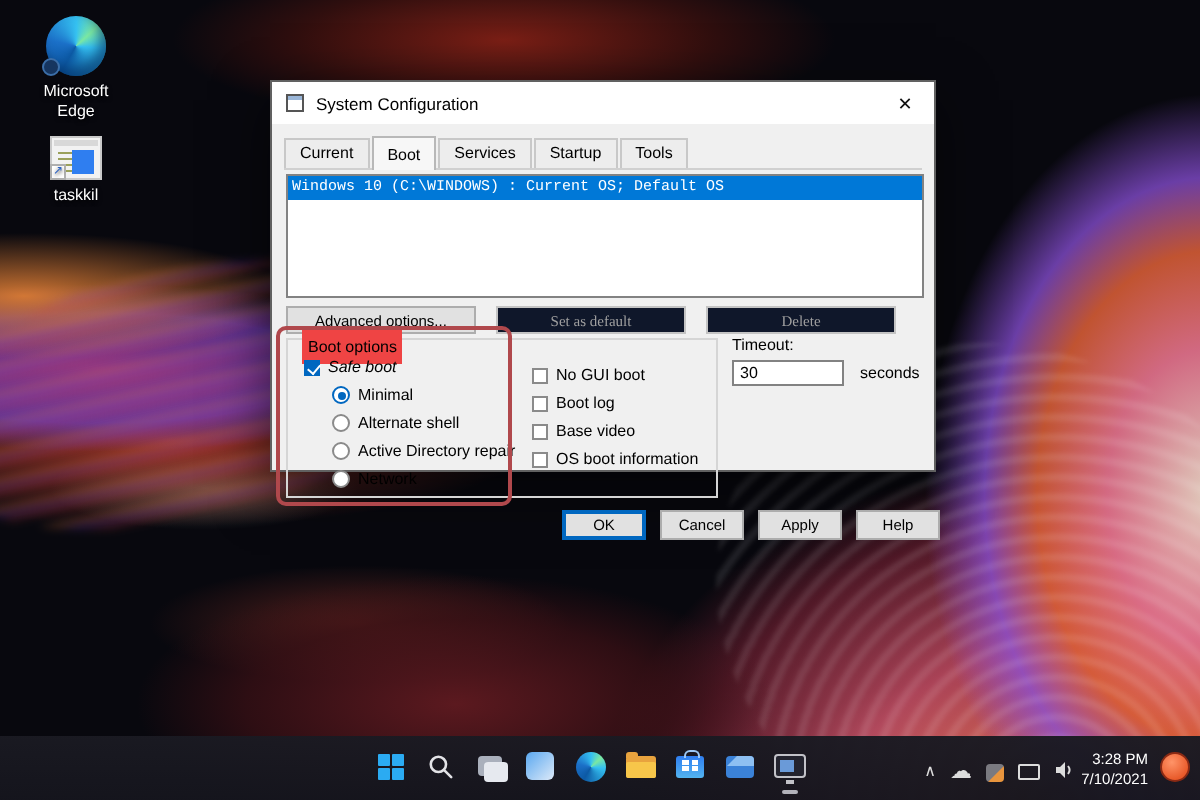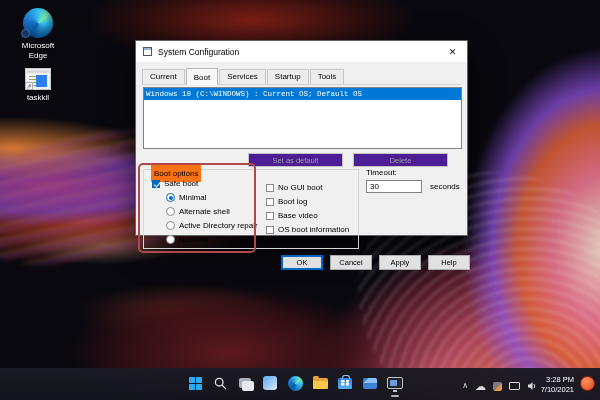--- a/index.html
+++ b/index.html
@@ -56,27 +56,27 @@
     font-size:9px; color:#111; cursor:pointer; }
   .tabstrip { position:absolute; left:6px; top:24px; right:6px; height:20px; display:flex; align-items:flex-end;
     border-bottom:1px solid #d0d0d0; }
   .tab { padding:2px 7px 3px; border:1px solid #c8c8c8; border-bottom:none; background:#ededed; margin-right:1px; cursor:pointer; }
   .tab.active { background:#f7f7f7; padding-top:4px; position:relative; top:1px; border-color:#b8b8b8;margin-top:14px; }
   .listbox { position:absolute; left:7px; top:46px; width:319px; height:62px; background:#fff; border:1px solid #828282; }
   .list-row { height:12px; background:#0078d7; color:#fff; font-size:7.5px; line-height:12px; padding:0 2px;
     white-space:nowrap; overflow:hidden; cursor:default;font-family:Liberation Mono, monospace; }
   .btn { display:flex; align-items:center; justify-content:center; background:#e1e1e1; border:1px solid #adadad;
     font-size:7.5px; cursor:pointer; color:#000; }
-  .btn.disabled { background:#4c1d95; border-color:#c3c3c3; color:#9f9f9f; cursor:default; }
+  .btn.disabled { background:#0f172a; border-color:#c3c3c3; color:#9f9f9f; cursor:default;font-family:Liberation Serif, serif; }
   .action-btn { position:absolute; top:112px; width:95px; height:14px; }
   #btn-advanced { left:7px; }
   #btn-setdefault { left:112px; }
   #btn-delete { left:217px; }
   .groupbox { position:absolute; left:7px; top:128px; width:216px; height:80px; border:1px solid #d5d5d5; }
-  .group-label { position:absolute; left:7px; top:-5px; background:#f97316; padding:4px 3px; font-size:8px; }
+  .group-label { position:absolute; left:7px; top:-5px; background:#ef4444; padding:4px 3px; font-size:8px; }
   .opt-row { position:absolute; display:flex; align-items:center; gap:4px; font-size:8px; white-space:nowrap; cursor:pointer; }
   .cb { width:8px; height:8px; border:1px solid #8a8a8a; background:#fff; flex:none; position:relative; }
   .cb.checked { background:#0067c0; border-color:#0067c0; }
   .cb.checked::after { content:""; position:absolute; left:2px; top:0.5px; width:3px; height:5px;
     border:solid #fff; border-width:0 1.5px 1.5px 0; transform:rotate(40deg); }
   .radio { width:9px; height:9px; border:1px solid #8a8a8a; border-radius:50%; background:#fff; flex:none; position:relative; }
   .radio.selected { border-color:#0067c0; }
   .radio.selected::after { content:""; position:absolute; inset:1.5px; border-radius:50%; background:#0067c0; }
   .timeout-label { position:absolute; left:230px; top:127px; }
   .timeout-input { position:absolute; left:230px; top:139px; width:56px; height:13px; border:1px solid #828282; background:#fff;
@@ -166,26 +166,27 @@
     <div class="tabstrip">
       <div class="tab">Current</div>
       <div class="tab active">Boot</div>
       <div class="tab">Services</div>
       <div class="tab">Startup</div>
       <div class="tab">Tools</div>
     </div>
     <div class="listbox">
       <div class="list-row">Windows 10 (C:\WINDOWS) : Current OS; Default OS</div>
     </div>
+    <div class="btn action-btn" id="btn-advanced">Advanced options...</div>
     <div class="btn action-btn disabled" id="btn-setdefault">Set as default</div>
     <div class="btn action-btn disabled" id="btn-delete">Delete</div>
 
     <div class="groupbox">
       <div class="group-label">Boot options</div>
-      <div class="opt-row" style="left:8px; top:9px;">
+      <div class="opt-row" style="left:8px; top:9px;font-style:italic;">
         <span class="cb checked"></span>
         <span>Safe boot</span>
       </div>
       <div class="opt-row" style="left:22px; top:23px;">
         <span class="radio selected"></span>
         <span>Minimal</span>
       </div>
       <div class="opt-row" style="left:22px; top:37px;">
         <span class="radio"></span>
         <span>Alternate shell</span>

